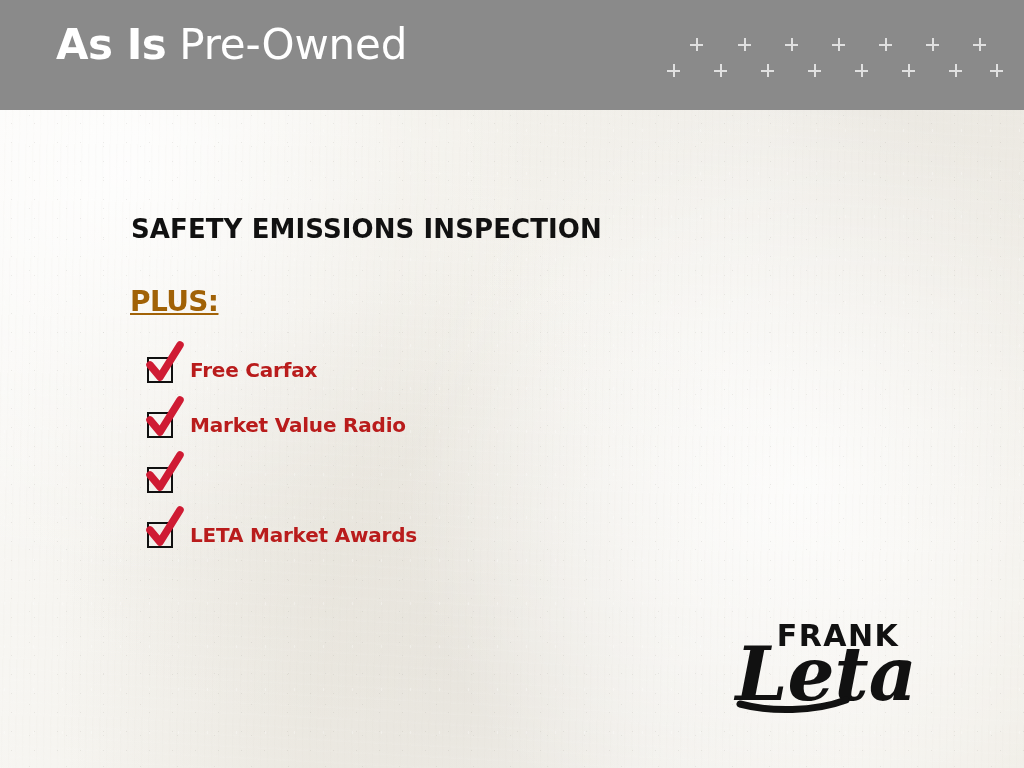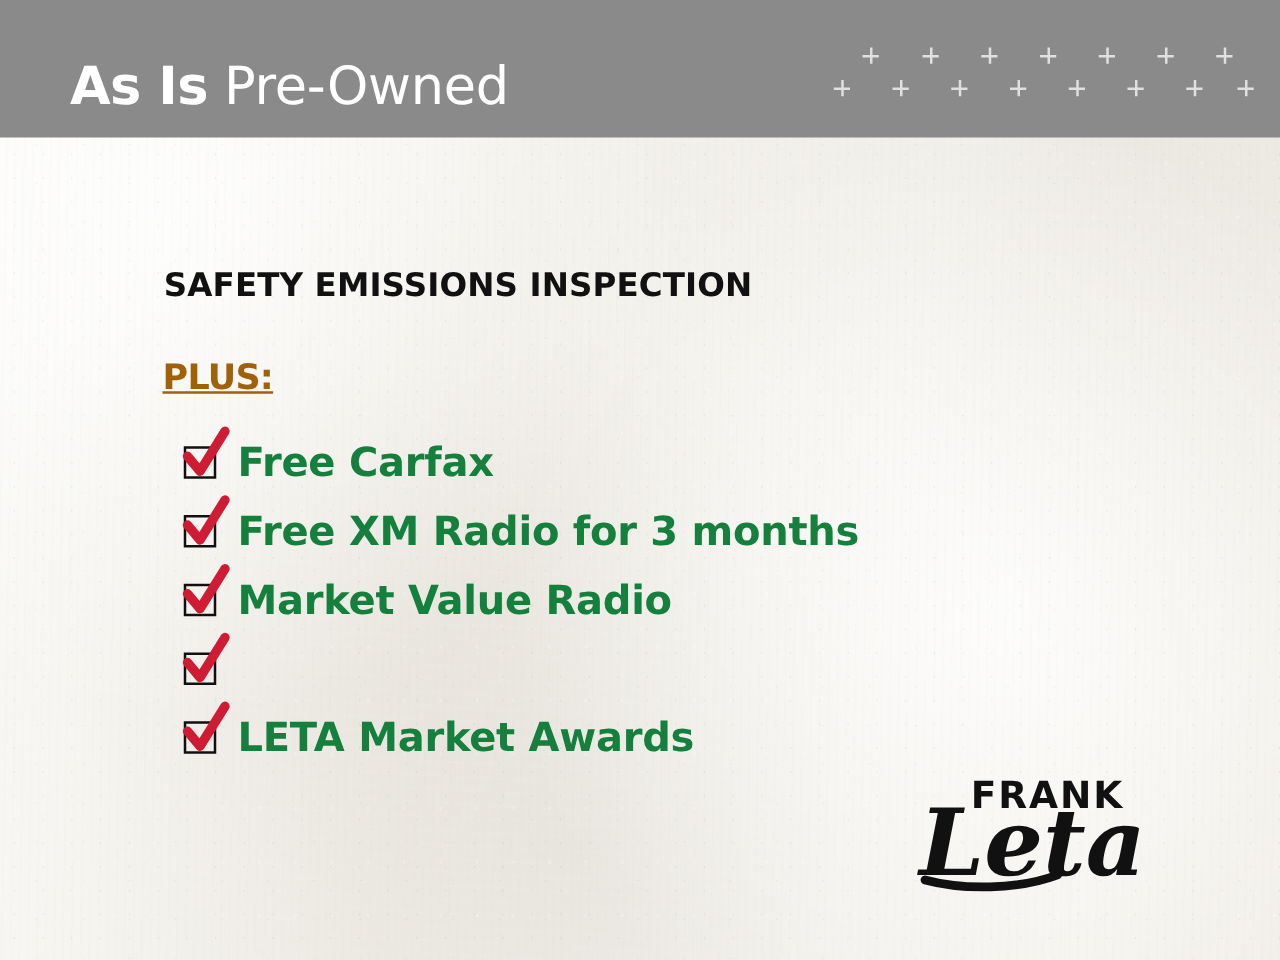--- a/index.html
+++ b/index.html
@@ -69,21 +69,21 @@
     left: 0;
     top: 0;
     width: 1024px;
     height: 110px;
     background: #8a8a8a;
     z-index: 10;
   }
   .header-title {
     position: absolute;
     left: 56px;
-    top: 48px;
+    top: 24px;
     white-space: nowrap;
     line-height: 1;
   }
   .title-bold {
     font-family: "DejaVu Sans", sans-serif;
     font-weight: 700;
     font-size: 42px;
     color: #ffffff;
     letter-spacing: -0.5px;
   }
@@ -196,23 +196,23 @@
     position: absolute;
     left: -3px;
     top: -16px;
     width: 40px;
     height: 42px;
     overflow: visible;
   }
   .check-label {
     font-family: "DejaVu Sans", sans-serif;
     font-weight: 700;
-    font-size: 32px;
+    font-size: 20px;
     letter-spacing: -0.2px;
-    color: #15803d;
+    color: #b91c1c;
     white-space: nowrap;
   }
 
   
   .logo {
     position: absolute;
     left: 718px;
     top: 608px;
     width: 210px;
     height: 112px;
@@ -267,28 +267,20 @@
 
       <div class="check-item">
         <span class="checkbox">
           <svg class="tick" viewBox="0 0 40 42">
             <path d="M4 22 L14 34 L34 2" fill="none" stroke="#cf1b33" stroke-width="7.5" stroke-linecap="round" stroke-linejoin="round"></path>
           </svg>
         </span>
         <span class="check-label">Free Carfax</span>
       </div>
 
-      <div class="check-item">
-        <span class="checkbox">
-          <svg class="tick" viewBox="0 0 40 42">
-            <path d="M4 22 L14 34 L34 2" fill="none" stroke="#cf1b33" stroke-width="7.5" stroke-linecap="round" stroke-linejoin="round"></path>
-          </svg>
-        </span>
-        <span class="check-label">Free XM Radio for 3 months</span>
-      </div>
 
       <div class="check-item">
         <span class="checkbox">
           <svg class="tick" viewBox="0 0 40 42">
             <path d="M4 22 L14 34 L34 2" fill="none" stroke="#cf1b33" stroke-width="7.5" stroke-linecap="round" stroke-linejoin="round"></path>
           </svg>
         </span>
         <span class="check-label">Market Value Radio</span>
       </div>
 

